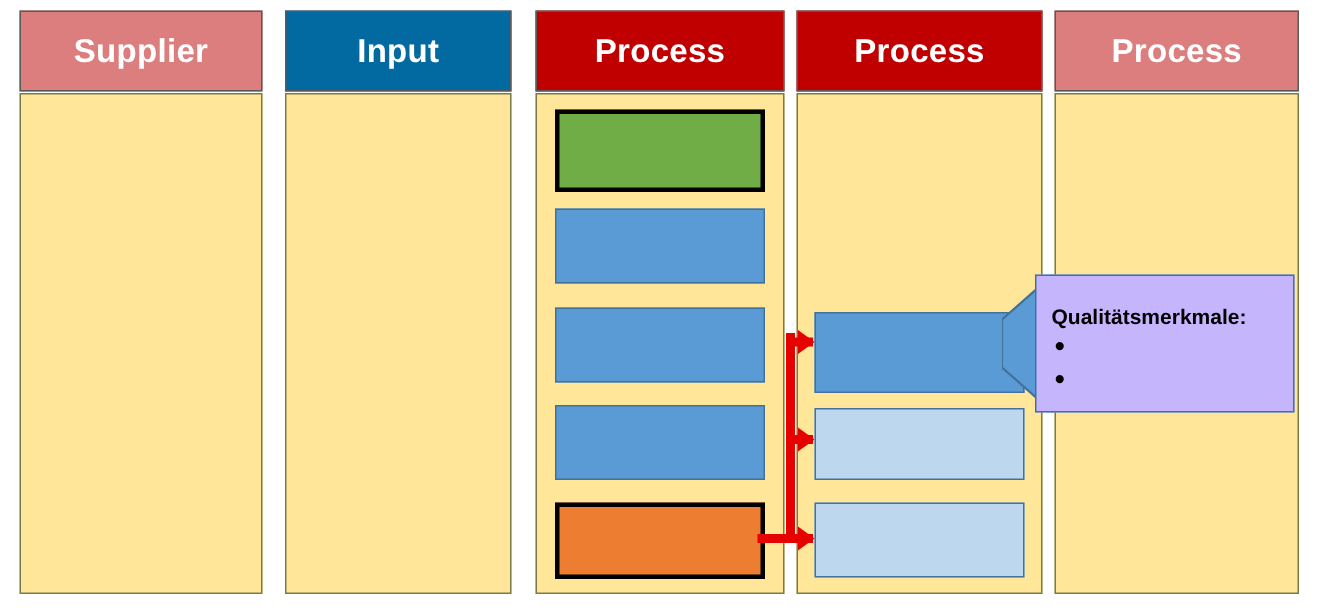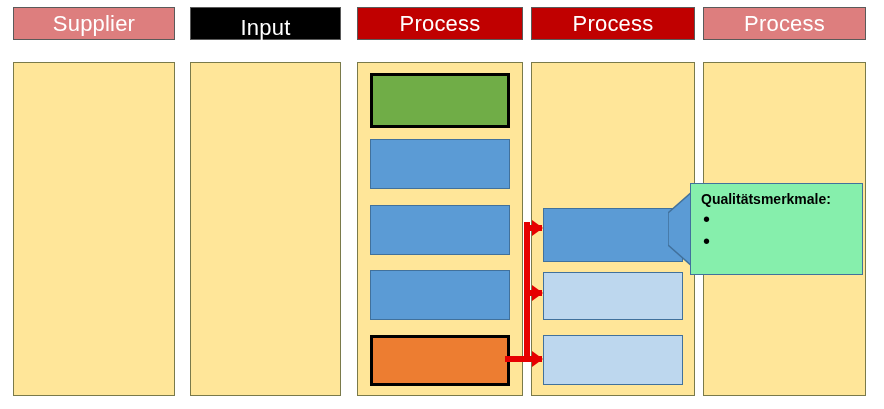--- a/index.html
+++ b/index.html
@@ -23,29 +23,29 @@
   .header-row {
     position: absolute;
     left: 0;
     top: 0;
     width: 884px;
     height: 60px;
   }
   .col-header {
     position: absolute;
     top: 7px;
-    height: 33px;
+    height: 54px;
     box-sizing: border-box;
     border: 1px solid #5a5a5a;
     display: flex;
     align-items: center;
     justify-content: center;
     color: #ffffff;
     font-size: 22px;
-    font-weight: normal;
+    font-weight: bold;
     letter-spacing: 0.2px;
     line-height: 1;
   }
 
   
   .lane {
     position: absolute;
     top: 62px;
     height: 334px;
     box-sizing: border-box;
@@ -76,23 +76,23 @@
     height: 0;
     border-top: 8px solid transparent;
     border-bottom: 8px solid transparent;
     border-left: 11px solid #e60000;
   }
 
   
   .callout-body {
     position: absolute;
     box-sizing: border-box;
-    background: #86efac;
+    background: #c4b5fd;
     border: 1px solid #41719c;
-    padding: 8px 10px 0 10px;
+    padding: 20px 10px 0 10px;
   }
   .callout-title {
     font-size: 14px;
     font-weight: bold;
     color: #000000;
     line-height: 1.1;
     margin: 0 0 6px 0;
     white-space: nowrap;
   }
   .callout-bullets {
@@ -123,21 +123,21 @@
 </style>
 </head>
 <body>
 
 <div id="sipoc-canvas">
 
   <div class="header-row">
     <div class="col-header" style="left:13px;  width:162px; background:#dd7e7e;">
       <span>Supplier</span>
     </div>
-    <div class="col-header" style="left:190px; width:151px; background:#000000;align-items:flex-end;">
+    <div class="col-header" style="left:190px; width:151px; background:#0369a1;">
       <span>Input</span>
     </div>
     <div class="col-header" style="left:357px; width:166px; background:#c00000;">
       <span>Process</span>
     </div>
     <div class="col-header" style="left:531px; width:164px; background:#c00000;">
       <span>Process</span>
     </div>
     <div class="col-header" style="left:703px; width:163px; background:#dd7e7e;">
       <span>Process</span>

